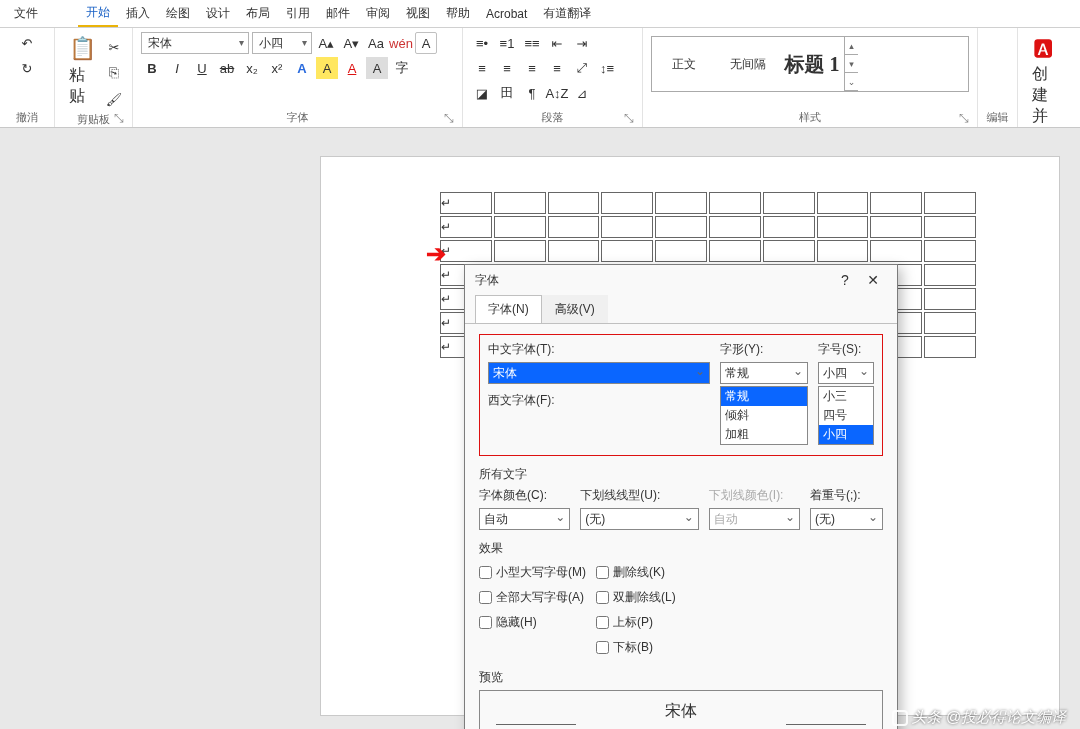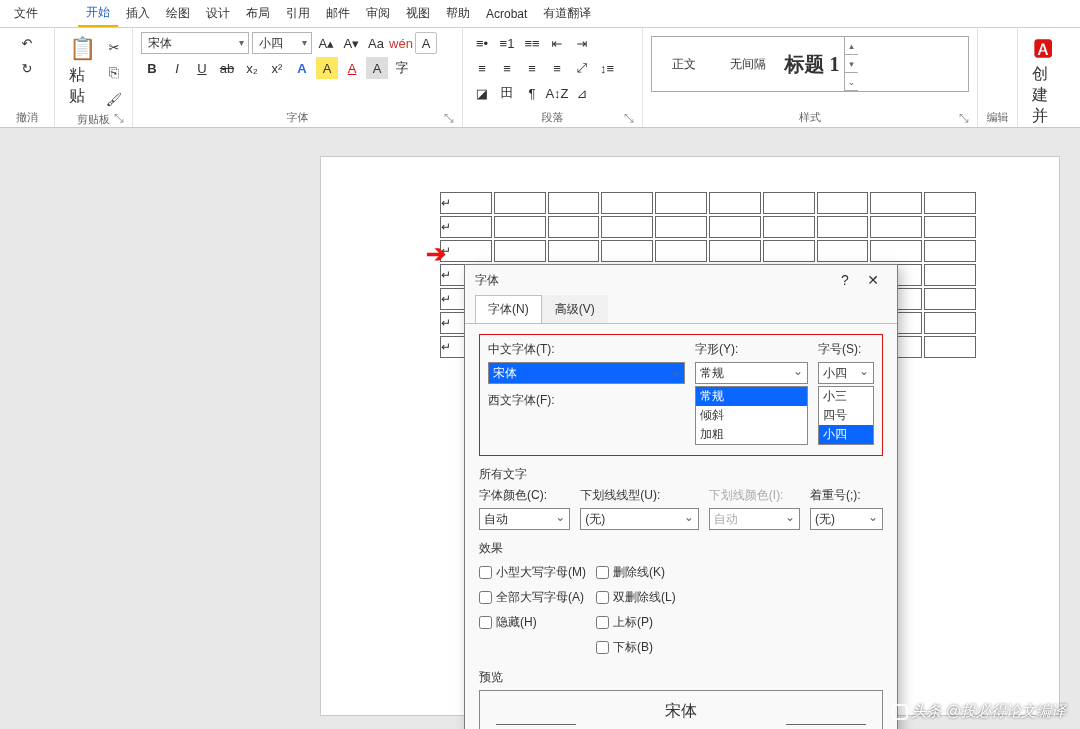--- a/index.html
+++ b/index.html
@@ -61,21 +61,21 @@
   .chk input { margin: 0; }
   .preview { border: 1px solid #888; height: 42px; margin-top: 4px; display: flex; align-items: center; justify-content: center; font-family: "SimSun"; font-size: 16px; position: relative; }
   .preview::before, .preview::after { content: ""; position: absolute; bottom: 6px; width: 80px; height: 1px; background: #666; }
   .preview::before { left: 16px; }
   .preview::after { right: 16px; }
   
   
   .arrow { position: absolute; color: #e11; font-size: 24px; font-weight: bold; }
   .arrow1 { left: 426px; top: 112px; }
   
-  .watermark { position: absolute; right: 14px; bottom: 8px; font-size: 15px; color: #fff; text-shadow: 0 0 3px rgba(0,0,0,0.8); font-style: italic; opacity: 0.9; }
+  .watermark { position: absolute; right: 14px; bottom: 2px; font-size: 15px; color: #fff; text-shadow: 0 0 3px rgba(0,0,0,0.8); font-style: italic; opacity: 0.9; }
   .wm-ic { display: inline-block; width: 16px; height: 16px; border: 2px solid #fff; border-radius: 4px; margin-right: 4px; vertical-align: middle; position: relative; }
 </style>
 </head>
 <body>
 
 <div class="menubar">
   <span class="item">文件</span>
   <span class="item active">开始</span>
   <span class="item">插入</span>
   <span class="item">绘图</span>
@@ -303,21 +303,21 @@
     <div class="dlg-body">
       <div class="redbox">
         <div class="row">
           <div class="col" style="flex:1">
             <span class="lbl">中文字体(T):</span>
             <div class="combo sel">
                 <span>宋体</span>
               </div>
             <span class="lbl" style="margin-top:6px">西文字体(F):</span>
           </div>
-          <div class="col" style="width:113px">
+          <div class="col" style="width:88px">
             <span class="lbl">字形(Y):</span>
             <div class="combo" style="padding-right:4px">
                 <span>常规</span>
               </div>
             <div class="listbox" style="flex:1">
               <div class="li hl">常规</div>
               <div class="li">倾斜</div>
               <div class="li">加粗</div>
             </div>
           </div>

